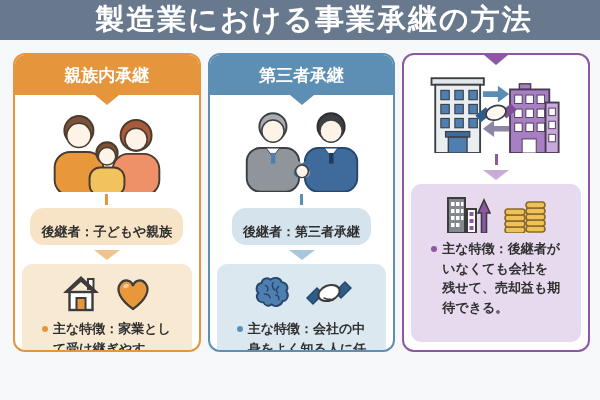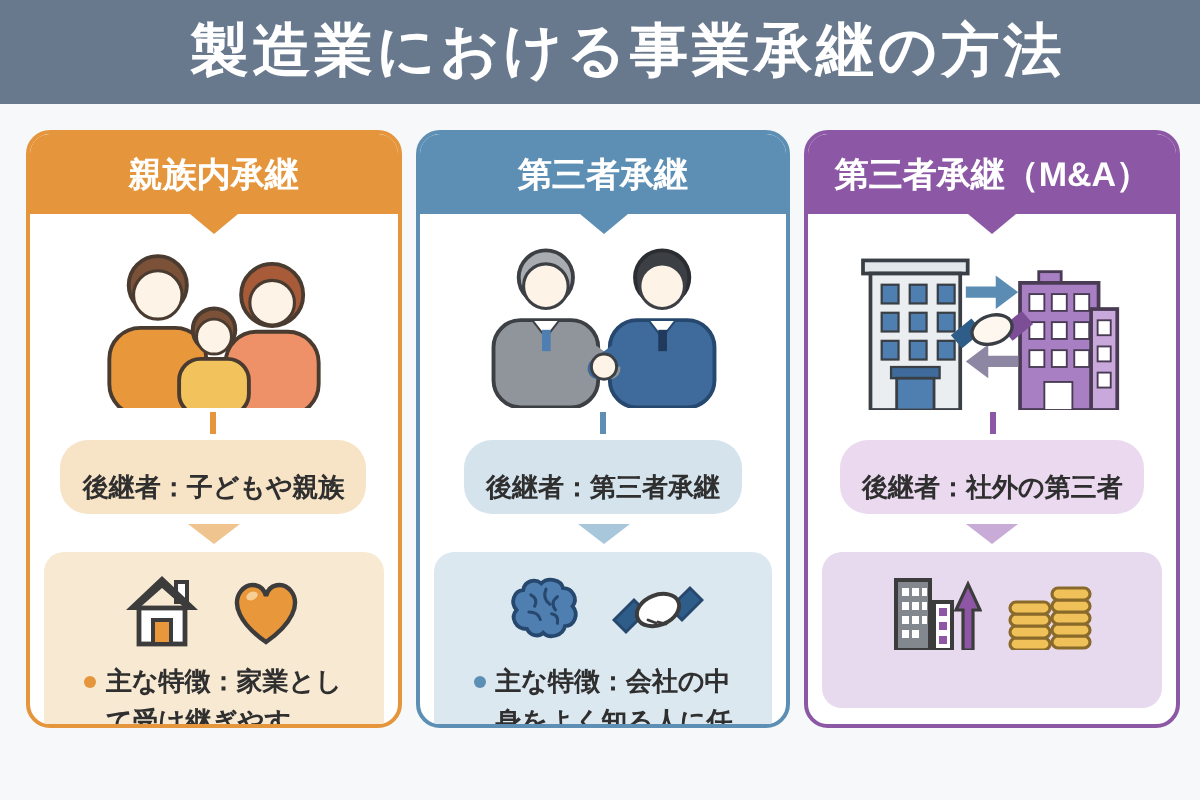--- a/index.html
+++ b/index.html
@@ -3,23 +3,23 @@
 <meta charset="utf-8">
 <style>
   * { box-sizing: border-box; margin: 0; padding: 0; }
   html,body { width: 600px; height: 400px; overflow: hidden; }
   body {
     font-family: "Liberation Sans", "DejaVu Sans", sans-serif;
     background: #F6F8F9;
     color: #2F2F2F;
   }
   .title-bar {
-    height: 52px;
+    height: 40px;
     background: #68798E;
-    display: flex; align-items: center; justify-content: center; padding-left: 28px;
+    display: flex; align-items: flex-end; justify-content: center; padding-left: 28px;
   }
   .title-bar h1 {
     color: #FFFFFF; font-size: 29px; font-weight: bold; letter-spacing: 2px;
     white-space: nowrap;
   }
   .content {
     display: flex; gap: 7px;
     padding: 13px 10px 8px 13px;
     height: 320px;
     justify-content: space-between;
@@ -183,21 +183,20 @@
         </svg>
       </div>
       <p class="feature">
         <span class="dot"></span>
         <span>主な特徴：会社の中身をよく知る人に任せられ、売却益も期待できる。</span>
       </p>
     </div>
   </section>
 
   <section class="card" style="--accent: #8C57A5; --badge: #EBD9F0; --box: #E7DAEE; --arrow: #C8ABD6;">
-    <div class="card-header">第三者承継（M&amp;A）</div>
     <div class="tail"></div>
     <div class="illus">
       <svg width="142" height="86" viewBox="0 0 150 92">
         <rect x="6" y="12" width="56" height="7" fill="#E2E7EC" stroke="#3A3F45" stroke-width="2"></rect>
         <rect x="10" y="19" width="48" height="73" fill="#EAEEF1" stroke="#3A3F45" stroke-width="2"></rect>
         <g fill="#4E7FB0" stroke="#3A3F45" stroke-width="1.2">
           <rect x="16" y="25" width="9" height="10"></rect>
             <rect x="31" y="25" width="9" height="10"></rect>
             <rect x="46" y="25" width="9" height="10"></rect>
           <rect x="16" y="40" width="9" height="10"></rect>
@@ -228,21 +227,20 @@
           <rect x="103" y="77" width="15" height="15"></rect>
         </g>
         <path d="M61 26 H77 V20 L89 29 L77 38 V32 H61 Z" fill="#5B8DB4"></path>
         <path d="M89 63 H73 V57 L61 66 L73 75 V69 H89 Z" fill="#8D87A3"></path>
         <polygon points="53,52 64,43 70,50 59,59" fill="#2F5D8A"></polygon>
         <polygon points="97,46 86,55 80,48 91,39" fill="#7B4E96"></polygon>
         <ellipse cx="75" cy="49" rx="11" ry="7.5" fill="#FDF7EF" stroke="#3A3F45" stroke-width="1.8" transform="rotate(-18 75 49)"></ellipse>
       </svg>
     </div>
     <div class="connector"></div>
-    <div class="badge">後継者：社外の第三者</div>
     <div class="chevron"></div>
     <div class="feature-box">
       <div class="icon-row">
         <svg width="46" height="40" viewBox="0 0 46 40">
           <rect x="3" y="5" width="17" height="35" fill="#83888F" stroke="#3C3C3C" stroke-width="2"></rect>
           <g fill="#FFFFFF">
             <rect x="6" y="9" width="3.5" height="4"></rect>
               <rect x="11" y="9" width="3.5" height="4"></rect>
               <rect x="16" y="9" width="2.5" height="4"></rect>
             <rect x="6" y="16" width="3.5" height="4"></rect>
@@ -269,16 +267,20 @@
             <rect x="23" y="21" width="19" height="6" rx="3"></rect>
             <rect x="23" y="15" width="19" height="6" rx="3"></rect>
             <rect x="23" y="9" width="19" height="6" rx="3"></rect>
             <rect x="2" y="34" width="20" height="6" rx="3"></rect>
             <rect x="2" y="28" width="20" height="6" rx="3"></rect>
             <rect x="2" y="22" width="20" height="6" rx="3"></rect>
             <rect x="2" y="16" width="20" height="6" rx="3"></rect>
           </g>
         </svg>
       </div>
+      <p class="feature">
+        <span class="dot"></span>
+        <span>主な特徴：後継者がいなくても会社を残せて、売却益も期待できる。</span>
+      </p>
     </div>
   </section>
 
 </main>
 
 </body></html>

